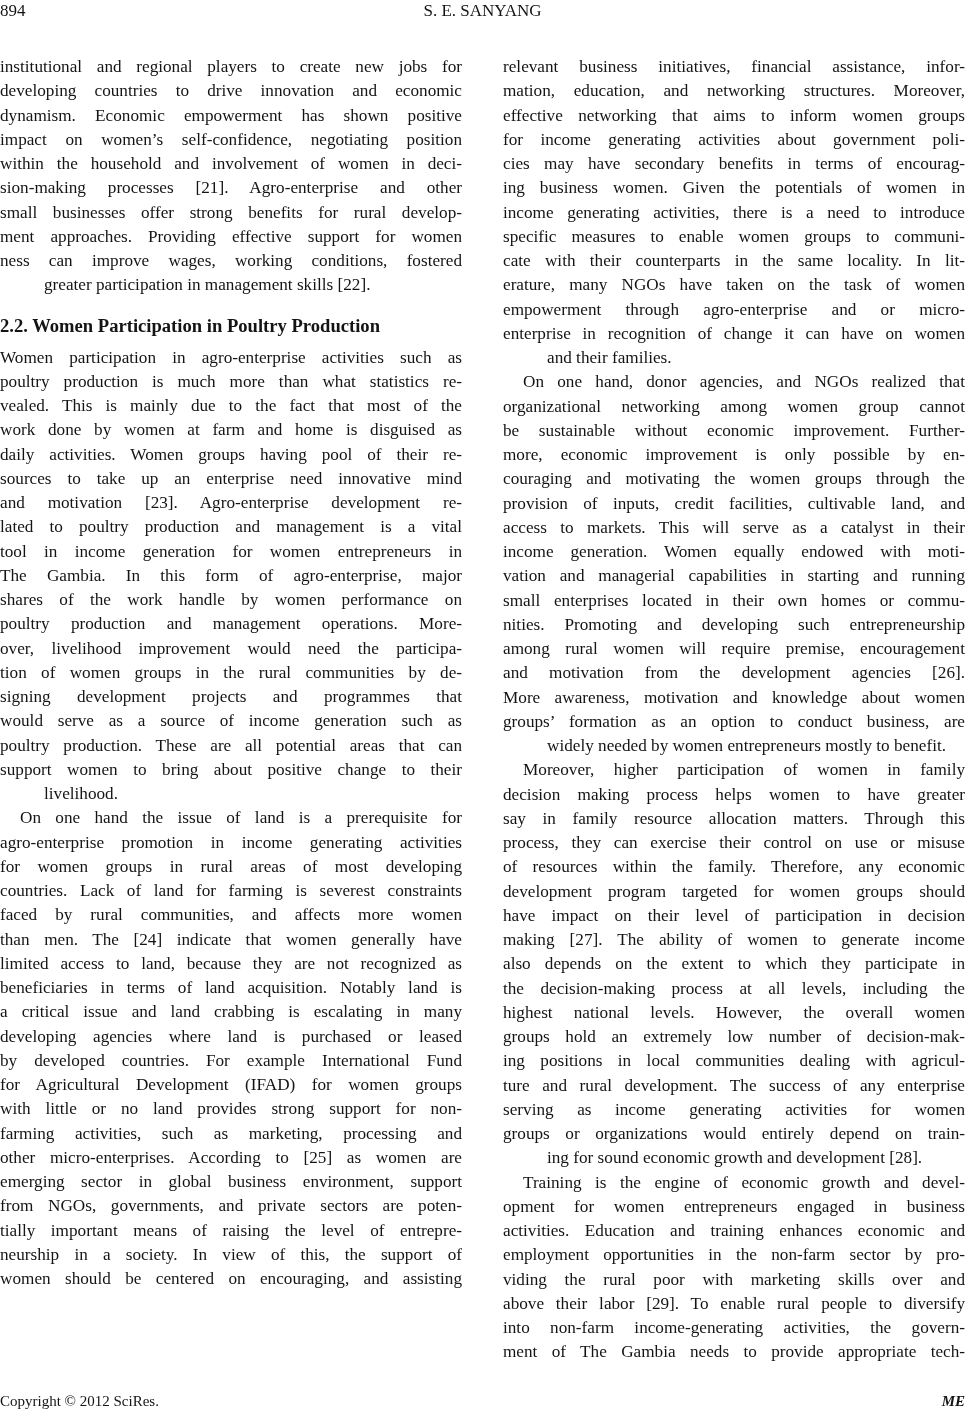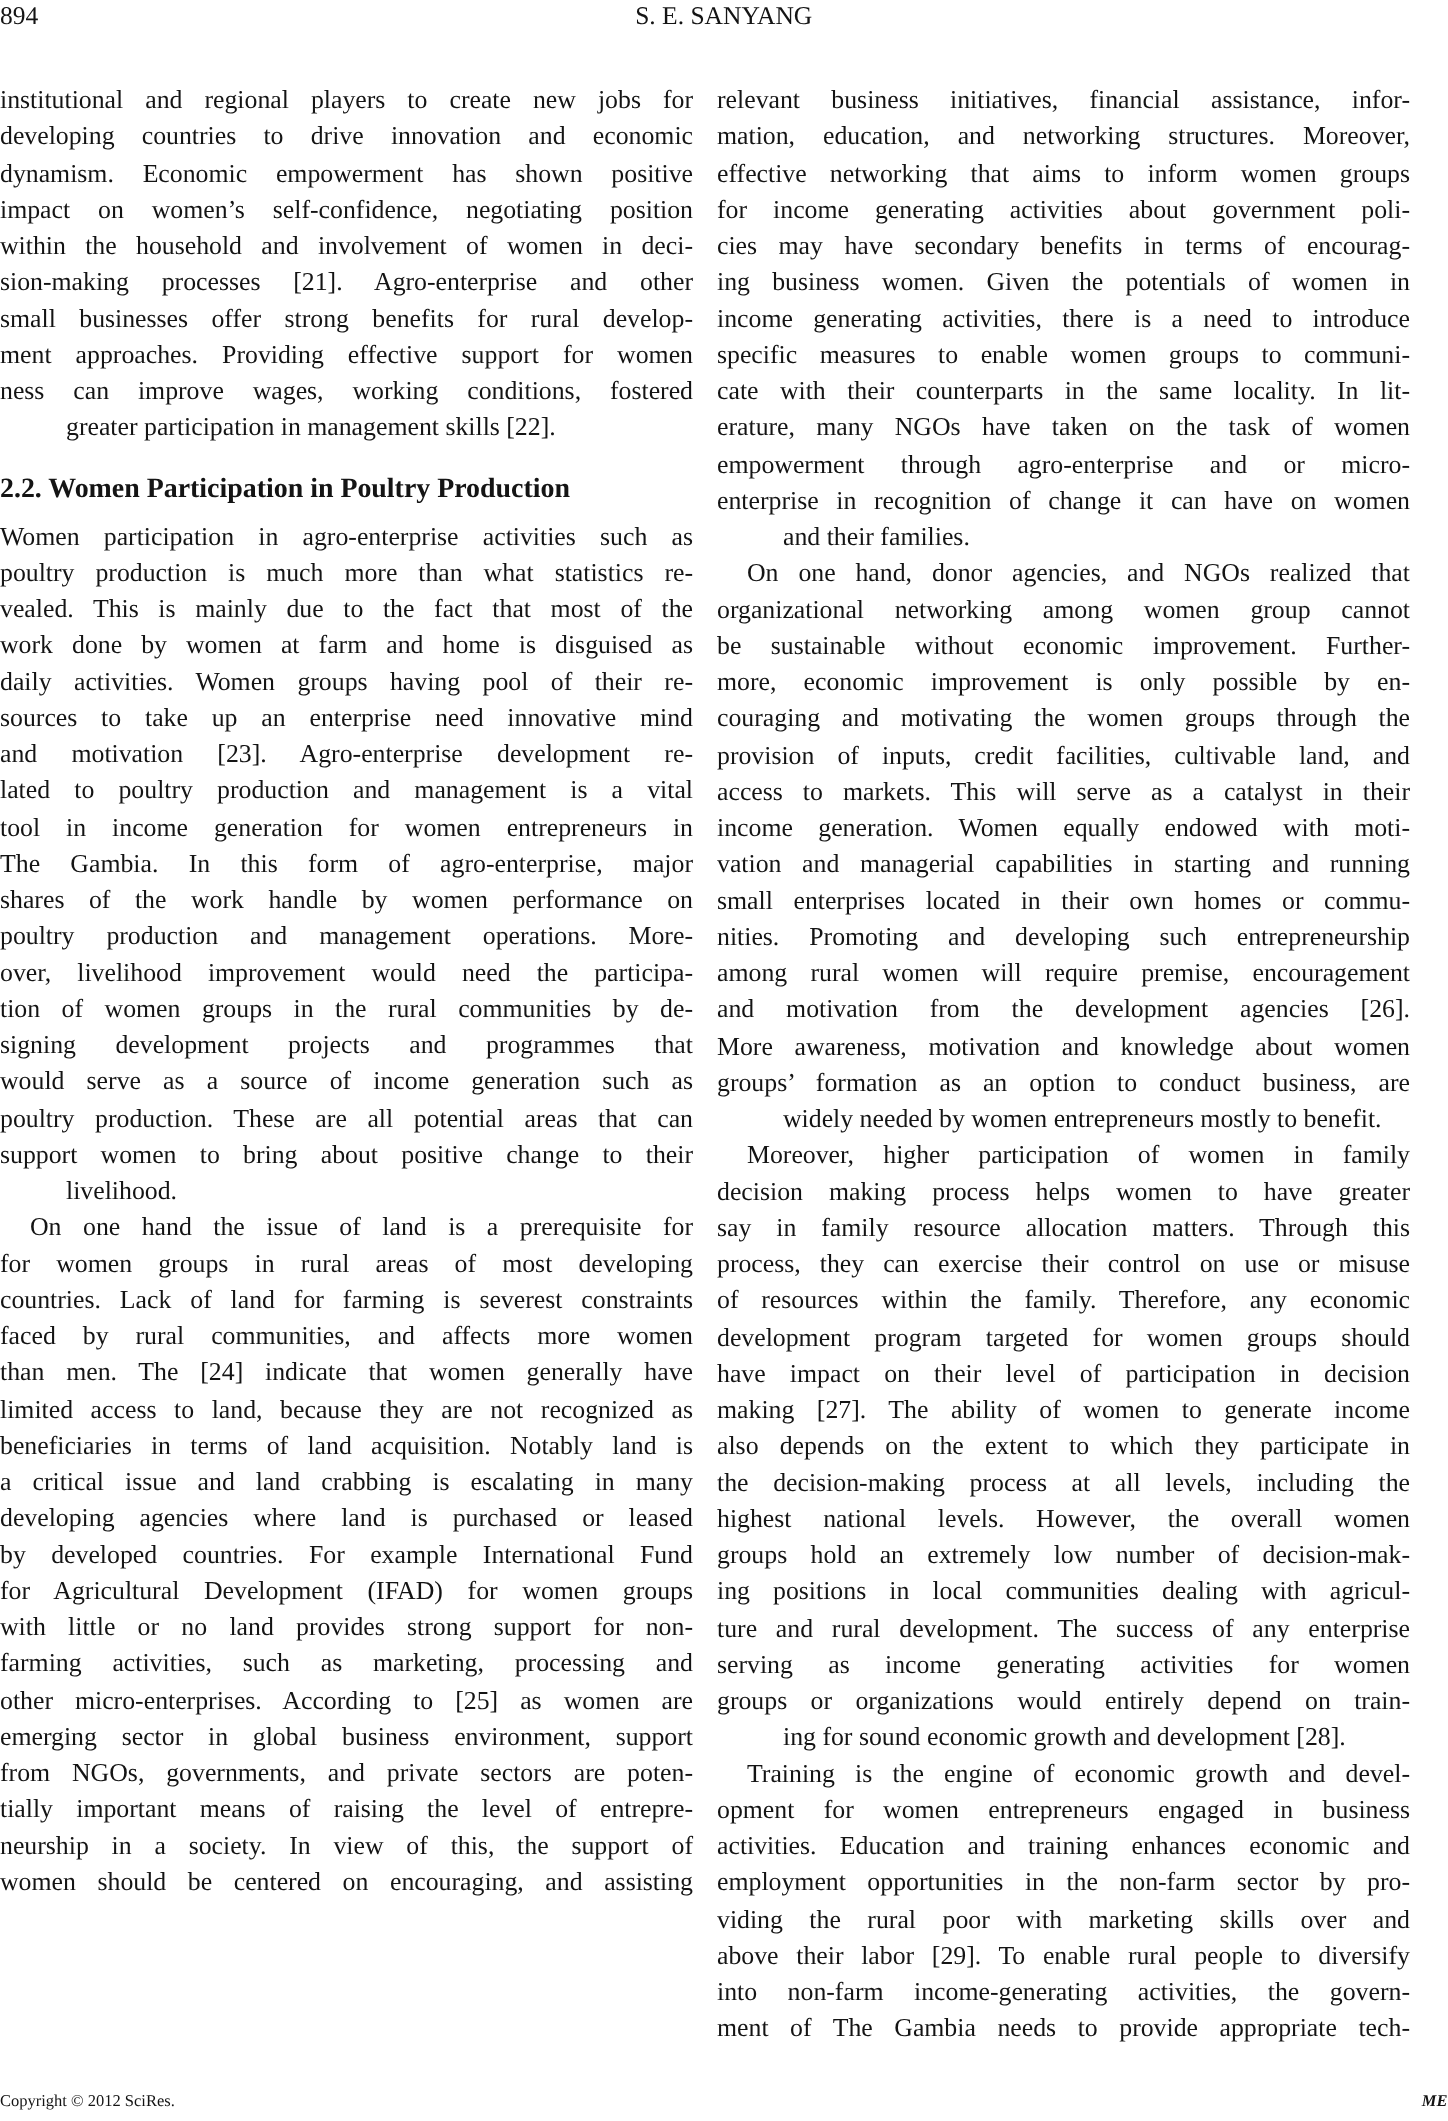--- a/index.html
+++ b/index.html
@@ -13,38 +13,38 @@
       font-size: 17px; line-height: 22px;
     }
     .running-head .page-num { position: absolute; left: 0; top: 0; }
     .running-head .author { position: absolute; left: 0; width: 965px; top: 0; text-align: center; }
 
     .column {
       position: absolute; top: 55px; width: 462px;
       font-size: 17.2px; line-height: 24.25px;
     }
     .column.left { left: 0; }
-    .column.right { left: 478px; }
+    .column.right { left: 503px; }
 
     .para { margin: 0; }
     .line {
       display: block; white-space: nowrap; height: 24.25px;
       text-align: justify; text-align-last: justify;
     }
     .line.last { text-align: left; text-align-last: left; padding-left: 44px; }
     .para.indent .line:first-child { padding-left: 20px; }
 
     .heading {
       font-weight: bold; font-size: 18.6px; line-height: 26px;
       margin: 15px 0 7px 0; white-space: nowrap;
     }
 
     .footer {
       position: absolute; top: 1391px; left: 0; width: 965px; height: 22px;
-      font-size: 11px; line-height: 20px;
+      font-size: 15px; line-height: 20px;
     }
     .footer .copyright { position: absolute; left: 0; top: 0; }
     .footer .journal { position: absolute; right: 0; top: 0; font-style: italic; font-weight: bold; }
   </style>
 </head>
 <body>
 
 <div class="running-head">
   <span class="page-num">894</span>
   <span class="author">S. E. SANYANG</span>
@@ -80,20 +80,21 @@
       <span class="line">over, livelihood improvement would need the participa-</span>
       <span class="line">tion of women groups in the rural communities by de-</span>
       <span class="line">signing development projects and programmes that</span>
       <span class="line">would serve as a source of income generation such as</span>
       <span class="line">poultry production. These are all potential areas that can</span>
       <span class="line">support women to bring about positive change to their</span>
       <span class="line last">livelihood.</span>
     </div>
   <div class="para indent">
       <span class="line">On one hand the issue of land is a prerequisite for</span>
+      <span class="line">agro-enterprise promotion in income generating activities</span>
       <span class="line">for women groups in rural areas of most developing</span>
       <span class="line">countries. Lack of land for farming is severest constraints</span>
       <span class="line">faced by rural communities, and affects more women</span>
       <span class="line">than men. The [24] indicate that women generally have</span>
       <span class="line">limited access to land, because they are not recognized as</span>
       <span class="line">beneficiaries in terms of land acquisition. Notably land is</span>
       <span class="line">a critical issue and land crabbing is escalating in many</span>
       <span class="line">developing agencies where land is purchased or leased</span>
       <span class="line">by developed countries. For example International Fund</span>
       <span class="line">for Agricultural Development (IFAD) for women groups</span>

